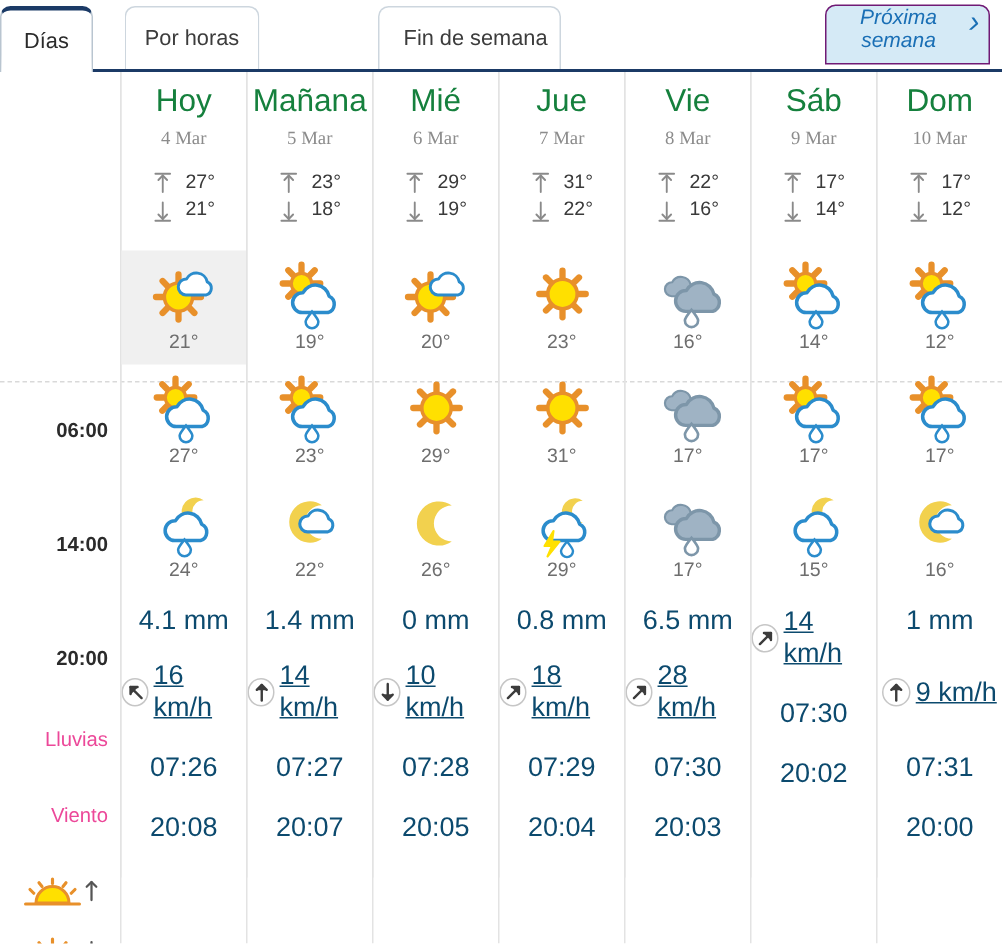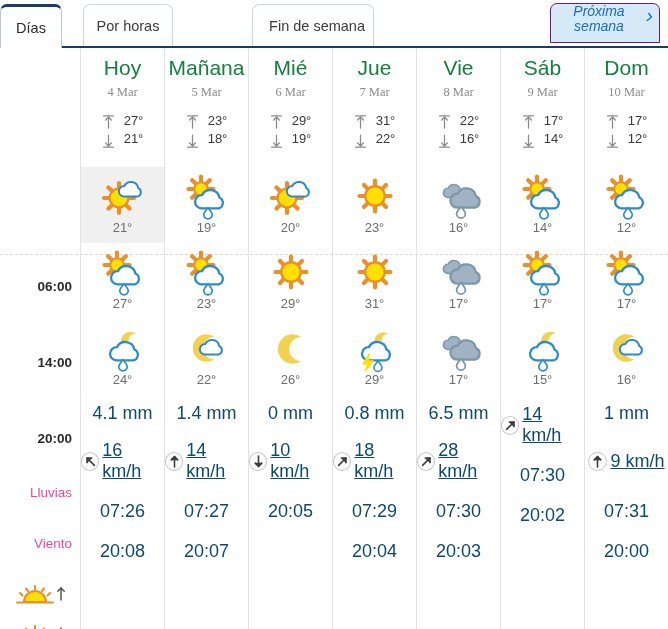--- a/index.html
+++ b/index.html
@@ -509,20 +509,21 @@
     <g stroke="#3c3c3c" stroke-width="1.6" fill="none" stroke-linecap="round" stroke-linejoin="round">
       <line x1="6.5" y1="12" x2="6.5" y2="1.6"></line>
       <polyline points="3.2,4.9 6.5,1.6 9.8,4.9"></polyline>
     </g>
     <polygon points="6.5,1.2 9.9,5.2 3.1,5.2" fill="#3c3c3c"></polygon>
   </svg>
           </span>
       <span>10 km/h</span>
     </div>
 
+    <div class="datacell sun-row">07:28</div>
     <div class="datacell sun-row">20:05</div>
   </div>
       <div class="col">
     <div class="col-divline"></div>
     <div class="dayhead">
       <div class="dayname">Jue</div>
       <div class="daydate">7 Mar</div>
     </div>
     <div class="temps">
       <div class="arrows">

